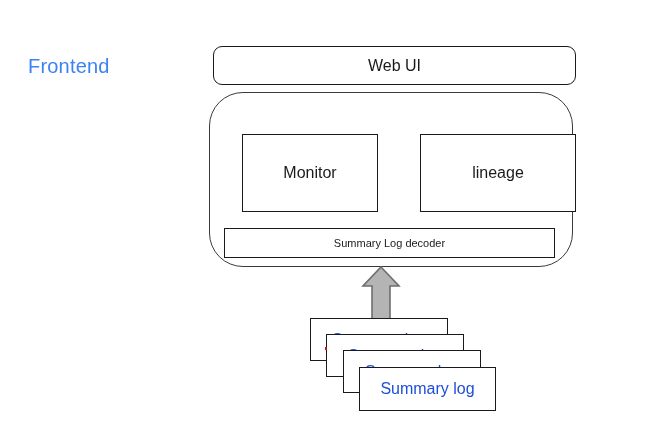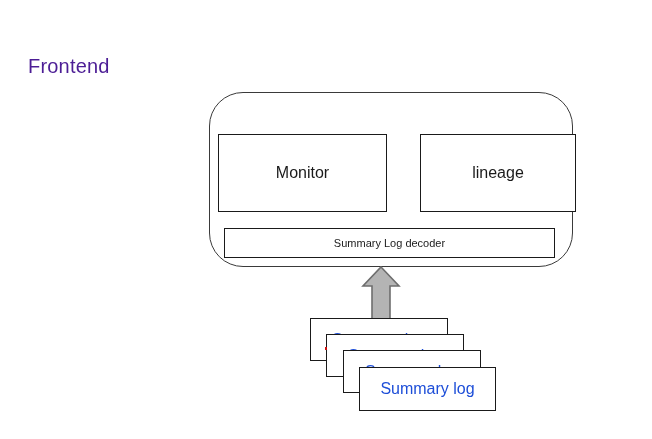--- a/index.html
+++ b/index.html
@@ -11,21 +11,21 @@
   .canvas {
     position: relative;
     width: 652px;
     height: 439px;
     background: #ffffff;
     overflow: hidden;
   }
   .lane-label {
     position: absolute;
     font-size: 20px;
-    color: #4c1d95;
+    color: #3b82f6;
     letter-spacing: 0.2px;
     white-space: nowrap;
   }
   .lane-label.frontend { left: 28px; top: 55px; }
   .lane-label.backend  { left: 28px; top: 160px; }
 
   .node {
     position: absolute;
     background: #ffffff;
     border: 1.5px solid #1a1a1a;
@@ -43,21 +43,21 @@
     border-width: 1.4px;
   }
   .backend-container {
     position: absolute;
     left: 209px; top: 92px; width: 364px; height: 175px;
     border: 1.4px solid #3a3a3a;
     border-radius: 34px;
     box-sizing: border-box;
     background: #ffffff;
   }
-  .monitor  { left: 218px; top: 134px; width: 169px; height: 78px; }
+  .monitor  { left: 242px; top: 134px; width: 136px; height: 78px; }
   .lineage  { left: 420px; top: 134px; width: 156px; height: 78px; }
   .decoder  { left: 224px; top: 228px; width: 331px; height: 30px; border-width: 1.4px; font-size: 11px; }
 
   .up-arrow {
     position: absolute;
     left: 360px; top: 264px;
     width: 42px; height: 56px;
   }
 
   .stack-card {
@@ -86,20 +86,23 @@
   }
 </style>
 </head>
 <body>
 
 <div class="canvas">
 
   <div class="lane-label frontend">Frontend</div>
 
 
+  <div class="node web-ui">
+    <span>Web UI</span>
+  </div>
 
   <div class="backend-container"></div>
 
   <div class="node monitor">
     <span>Monitor</span>
   </div>
 
   <div class="node lineage">
     <span>lineage</span>
   </div>

